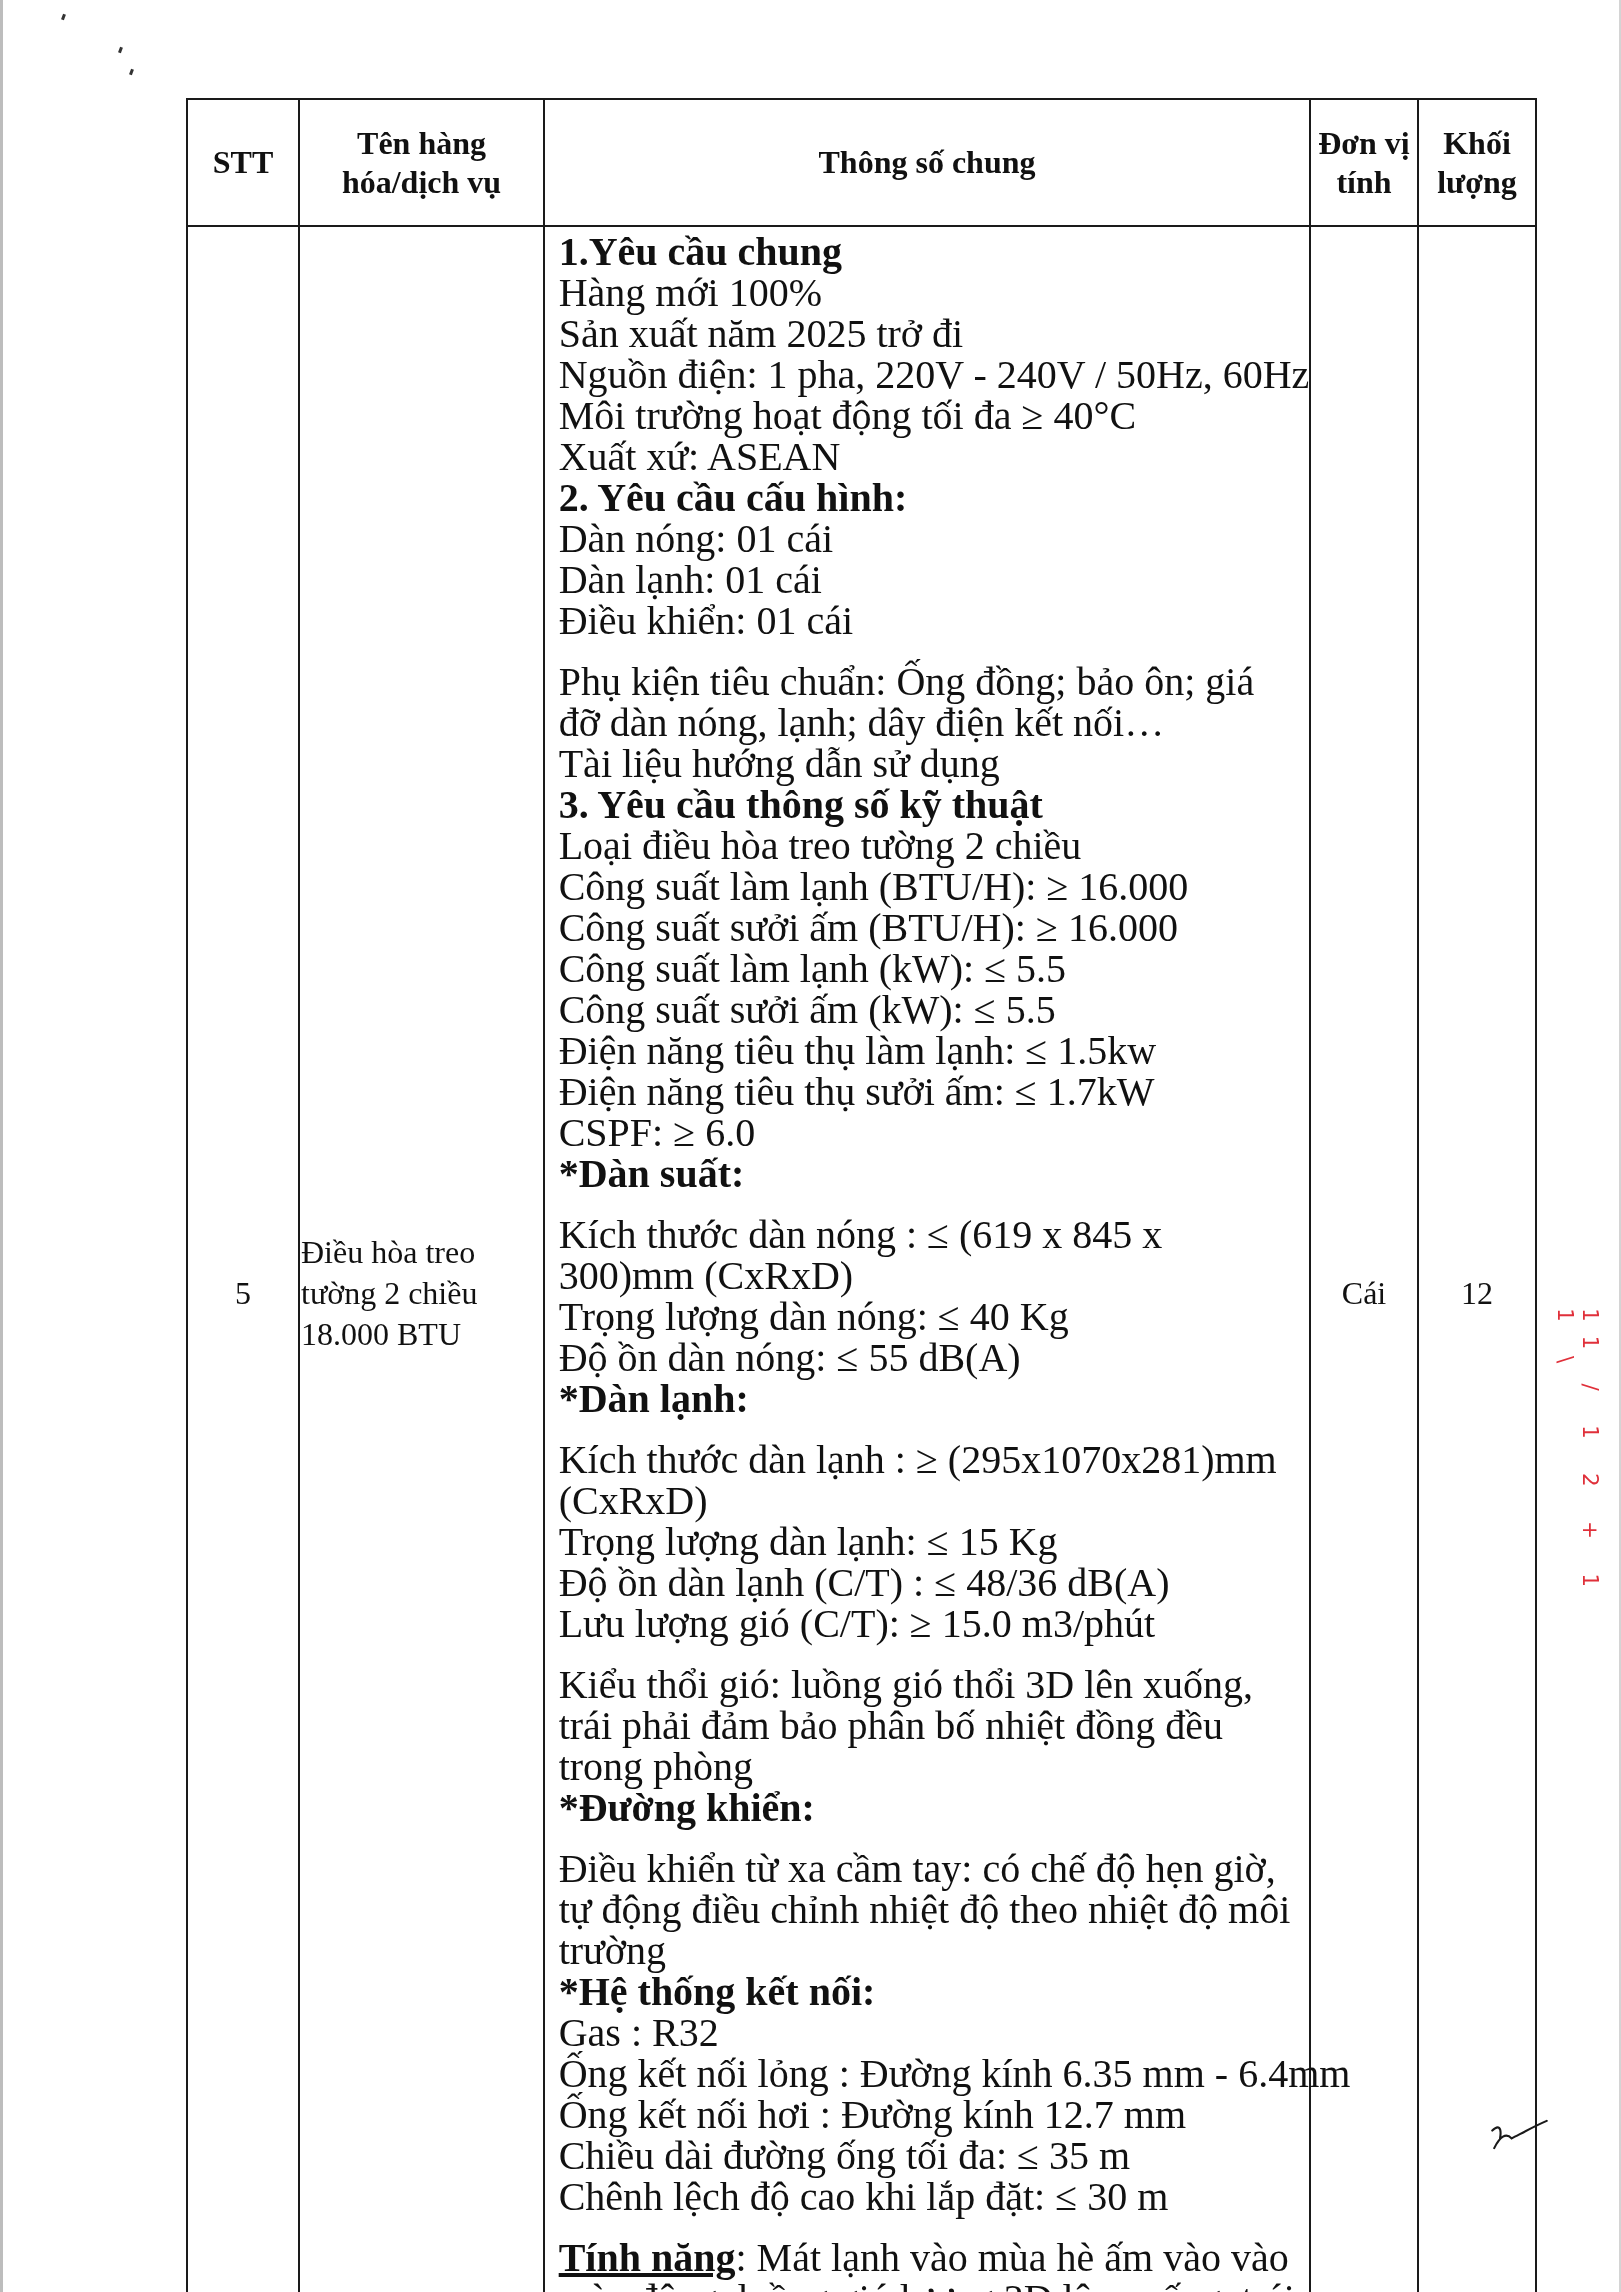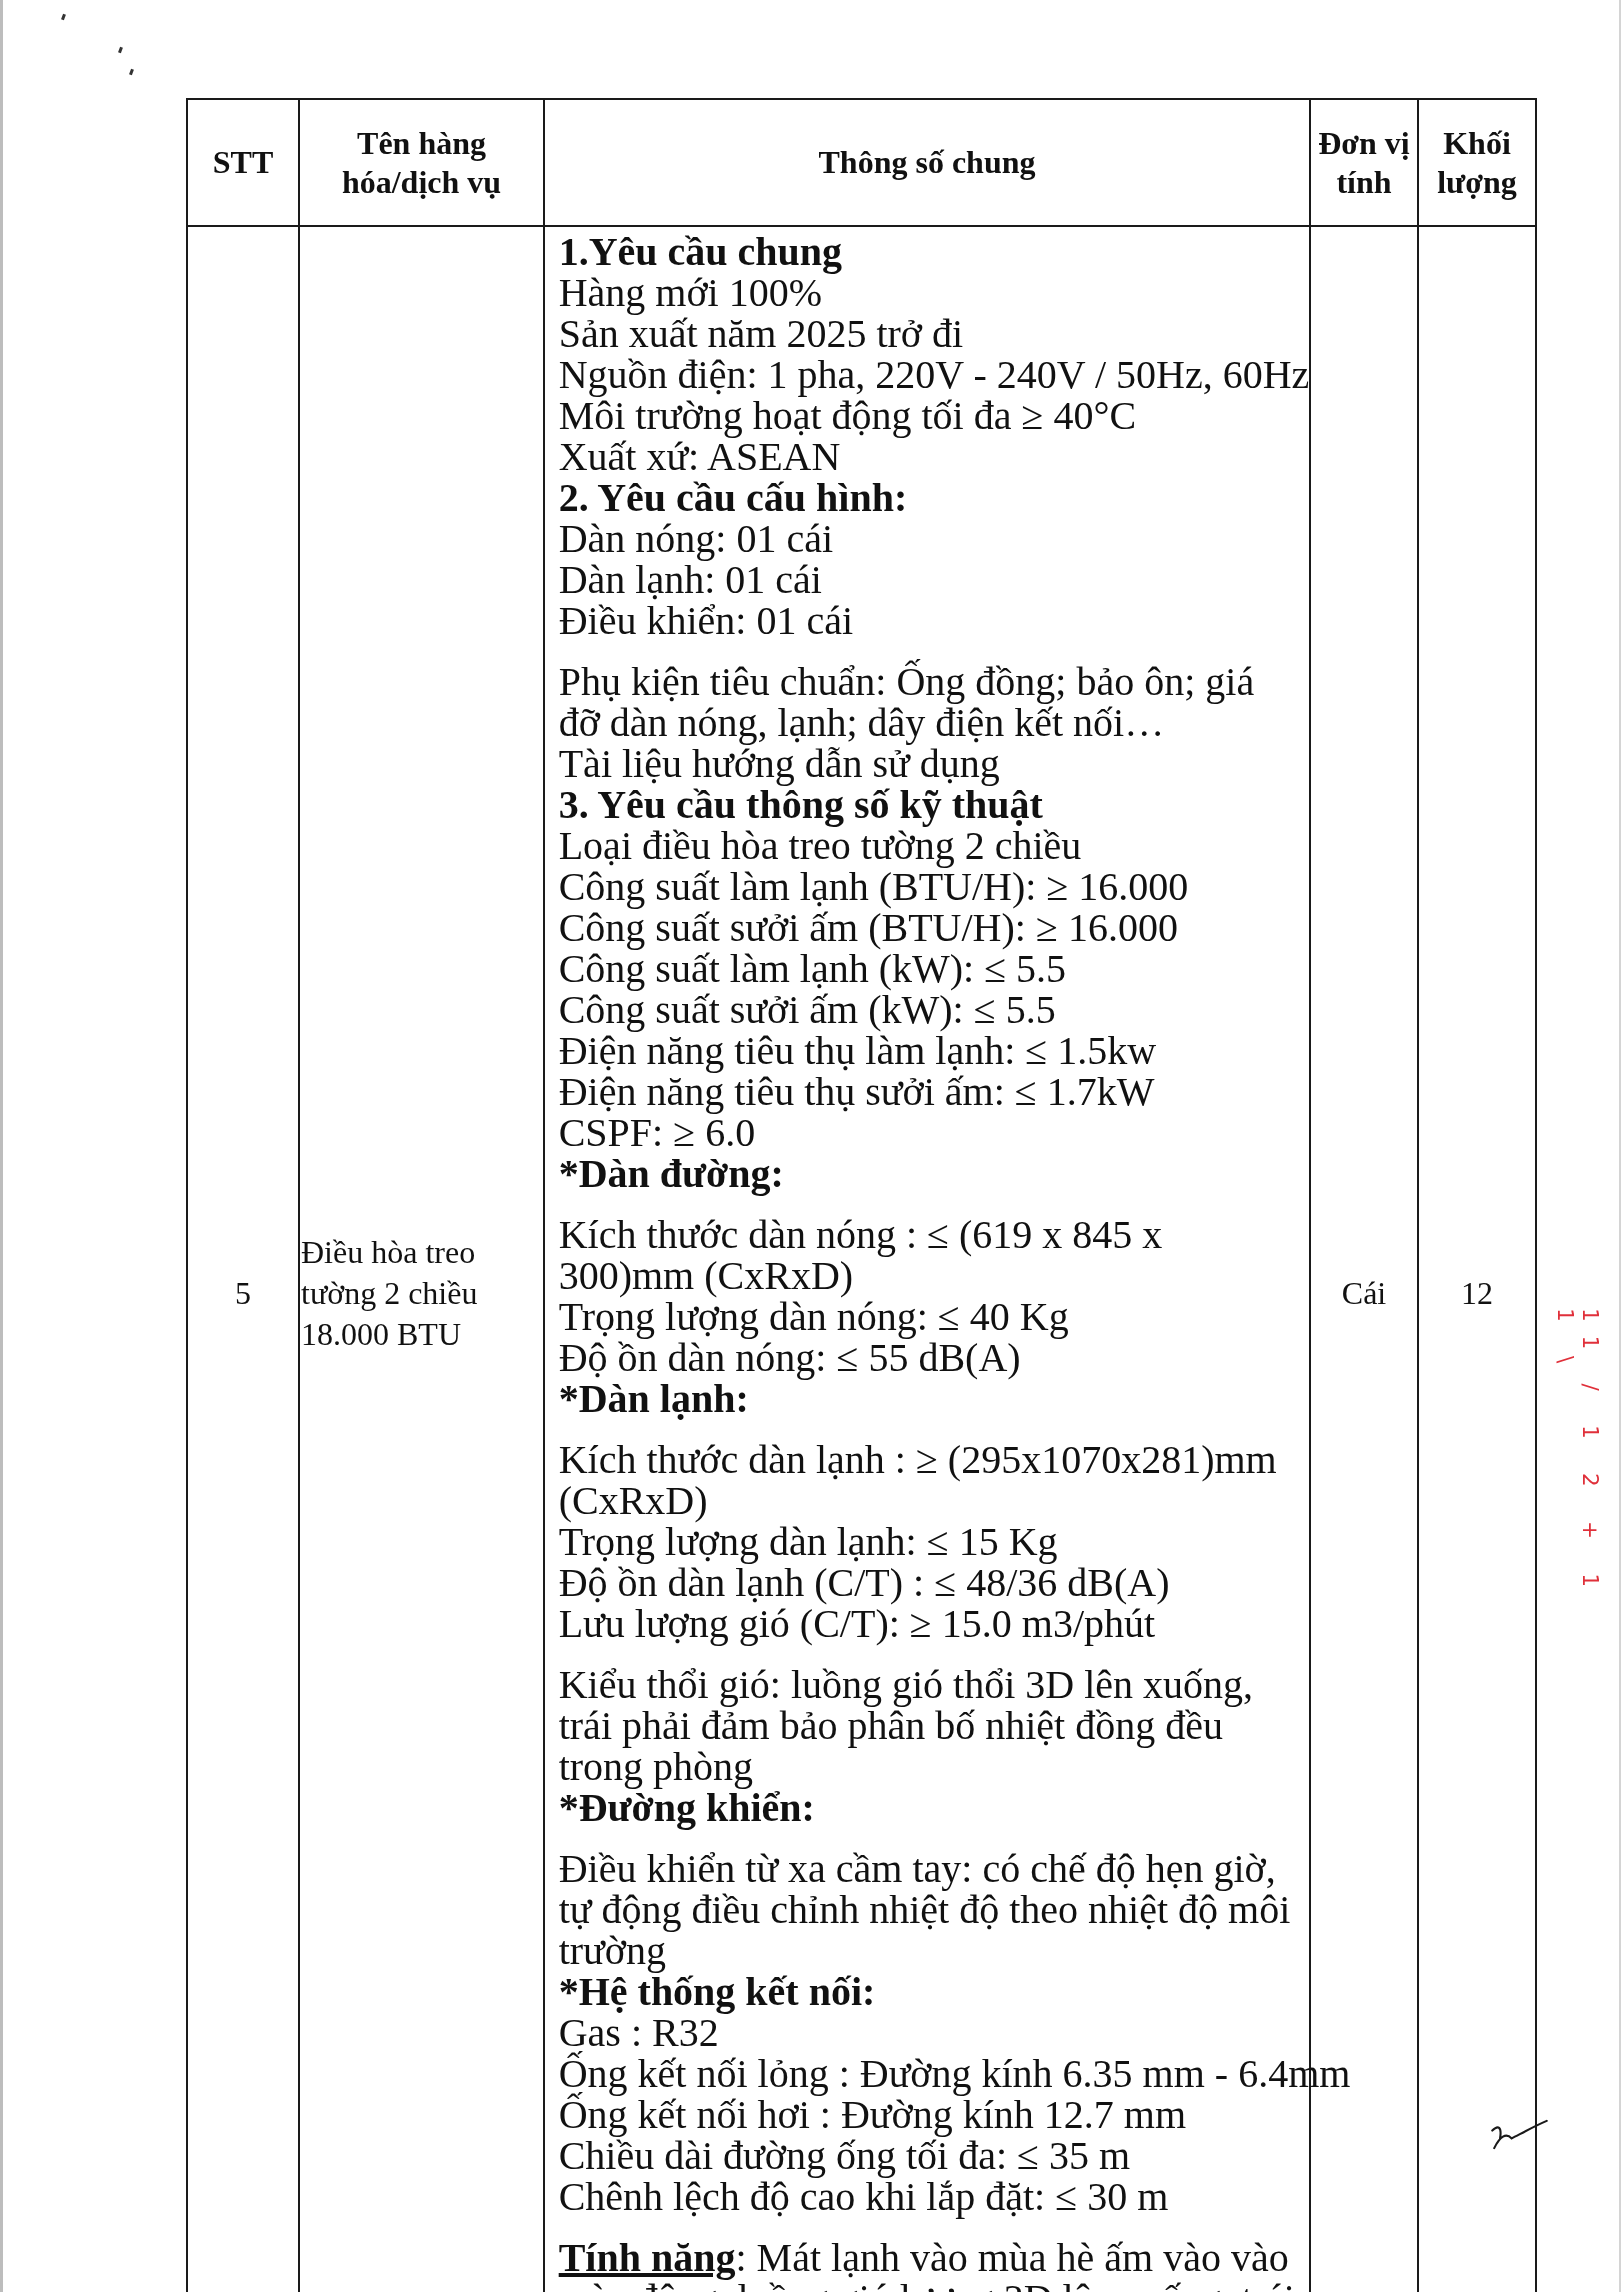--- a/index.html
+++ b/index.html
@@ -72,21 +72,21 @@
           <div>Tài liệu hướng dẫn sử dụng</div>
           <div class="h">3. Yêu cầu thông số kỹ thuật</div>
           <div>Loại điều hòa treo tường 2 chiều</div>
           <div>Công suất làm lạnh (BTU/H): ≥ 16.000</div>
           <div>Công suất sưởi ấm (BTU/H): ≥ 16.000</div>
           <div>Công suất làm lạnh (kW): ≤ 5.5</div>
           <div>Công suất sưởi ấm (kW): ≤ 5.5</div>
           <div>Điện năng tiêu thụ làm lạnh: ≤ 1.5kw</div>
           <div>Điện năng tiêu thụ sưởi ấm: ≤ 1.7kW</div>
           <div>CSPF: ≥ 6.0</div>
-          <div class="h">*Dàn đường:</div>
+          <div class="h">*Dàn suất:</div>
           <div class="wrap">Kích thước dàn nóng : ≤ (619 x 845 x 300)mm (CxRxD)</div>
           <div>Trọng lượng dàn nóng: ≤ 40 Kg</div>
           <div>Độ ồn dàn nóng: ≤ 55 dB(A)</div>
           <div class="h">*Dàn lạnh:</div>
           <div class="wrap">Kích thước dàn lạnh : ≥ (295x1070x281)mm (CxRxD)</div>
           <div>Trọng lượng dàn lạnh: ≤ 15 Kg</div>
           <div>Độ ồn dàn lạnh (C/T) : ≤ 48/36 dB(A)</div>
           <div>Lưu lượng gió (C/T): ≥ 15.0 m3/phút</div>
           <div class="wrap">Kiểu thổi gió: luồng gió thổi 3D lên xuống, trái phải đảm bảo phân bố nhiệt đồng đều trong phòng</div>
           <div class="h">*Đường khiển:</div>

